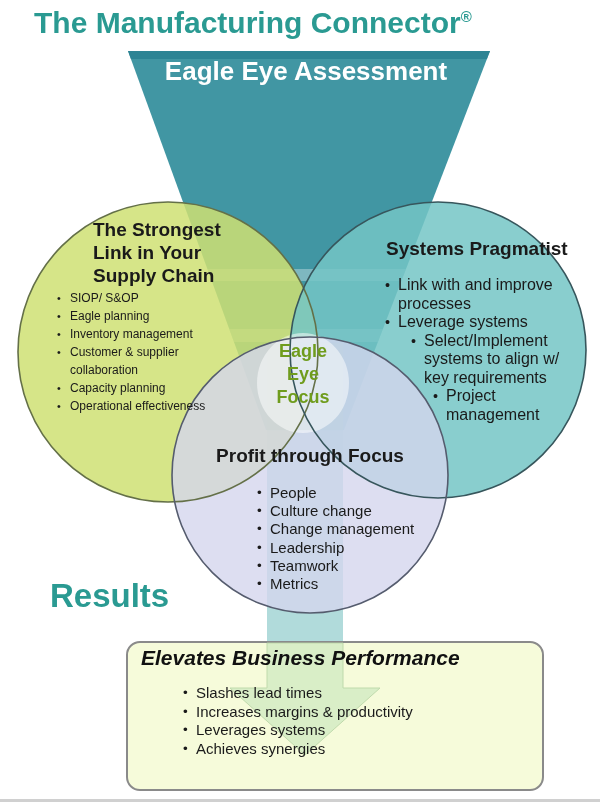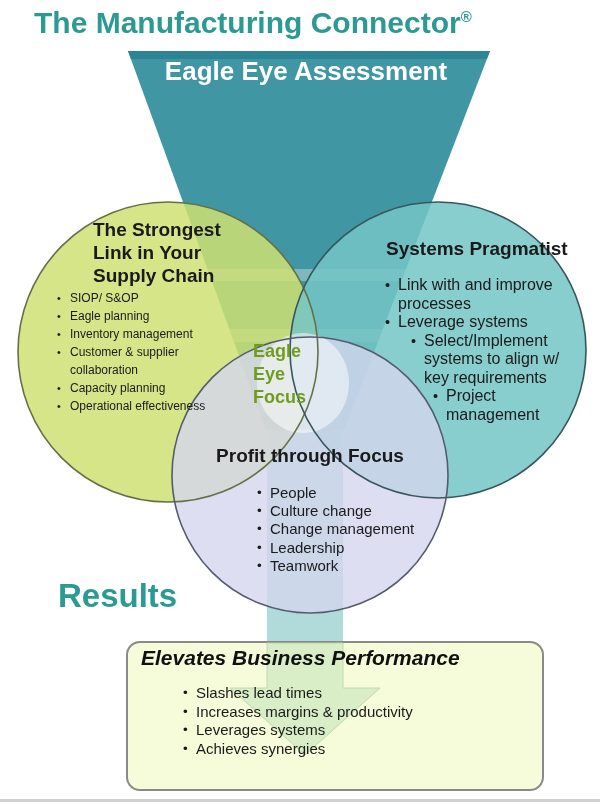--- a/index.html
+++ b/index.html
@@ -41,24 +41,24 @@
   ul.blist{list-style:none;margin:0;padding:0;}
   ul.blist li{position:relative;padding-left:14px;}
   ul.blist li::before{content:"•";position:absolute;left:1px;top:0;font-size:.9em;}
   #funnel-bullets{left:186px;top:99px;width:252px;font-size:16px;line-height:19.5px;color:var(--white-text);}
   #left-title{left:93px;top:218px;width:152px;text-align:left;font-size:19px;line-height:23px;font-weight:700;}
   #left-bullets{left:56px;top:289px;width:176px;font-size:12px;line-height:18px;}
   #right-title{left:386px;top:238px;font-size:19px;font-weight:700;white-space:nowrap;}
   #right-bullets{left:384px;top:276px;width:202px;font-size:16px;line-height:18.5px;}
   #right-bullets li.lv1{margin-left:26px;}
   #right-bullets li.lv2{margin-left:48px;}
-  #center-focus{left:253px;top:340px;width:100px;font-size:18px;line-height:23px;font-weight:700;color:var(--eagle-text);}
+  #center-focus{left:253px;top:340px;width:100px;text-align:center;font-size:18px;line-height:23px;font-weight:700;color:var(--eagle-text);}
   #bottom-title{left:210px;top:445px;width:200px;text-align:center;font-size:19px;font-weight:700;}
   #bottom-bullets{left:256px;top:484px;width:185px;font-size:15px;line-height:18.2px;}
-  #results-label{left:58px;top:577px;font-size:33px;font-weight:700;color:var(--teal-text);}
+  #results-label{left:50px;top:577px;font-size:33px;font-weight:700;color:var(--teal-text);}
   #box-title{left:141px;top:646px;font-size:21px;font-weight:700;font-style:italic;color:#111111;}
   #box-bullets{left:182px;top:684px;width:350px;font-size:15px;line-height:18.6px;}
 </style>
 </head>
 <body>
 
 <div id="stage">
 
   <svg id="diagram-svg" width="600" height="805" viewBox="0 0 600 805">
     <defs>
@@ -121,20 +121,21 @@
       <div>Focus</div>
     </div>
 
   <div id="bottom-title" class="txt">Profit through Focus</div>
   <ul id="bottom-bullets" class="txt blist">
       <li>People</li>
       <li>Culture change</li>
       <li>Change management</li>
       <li>Leadership</li>
       <li>Teamwork</li>
+      <li>Metrics</li>
     </ul>
 
   <div id="results-label" class="txt">Results</div>
 
   <div id="box-title" class="txt">Elevates Business Performance</div>
   <ul id="box-bullets" class="txt blist">
       <li>Slashes lead times</li>
       <li>Increases margins &amp; productivity</li>
       <li>Leverages systems</li>
       <li>Achieves synergies</li>

